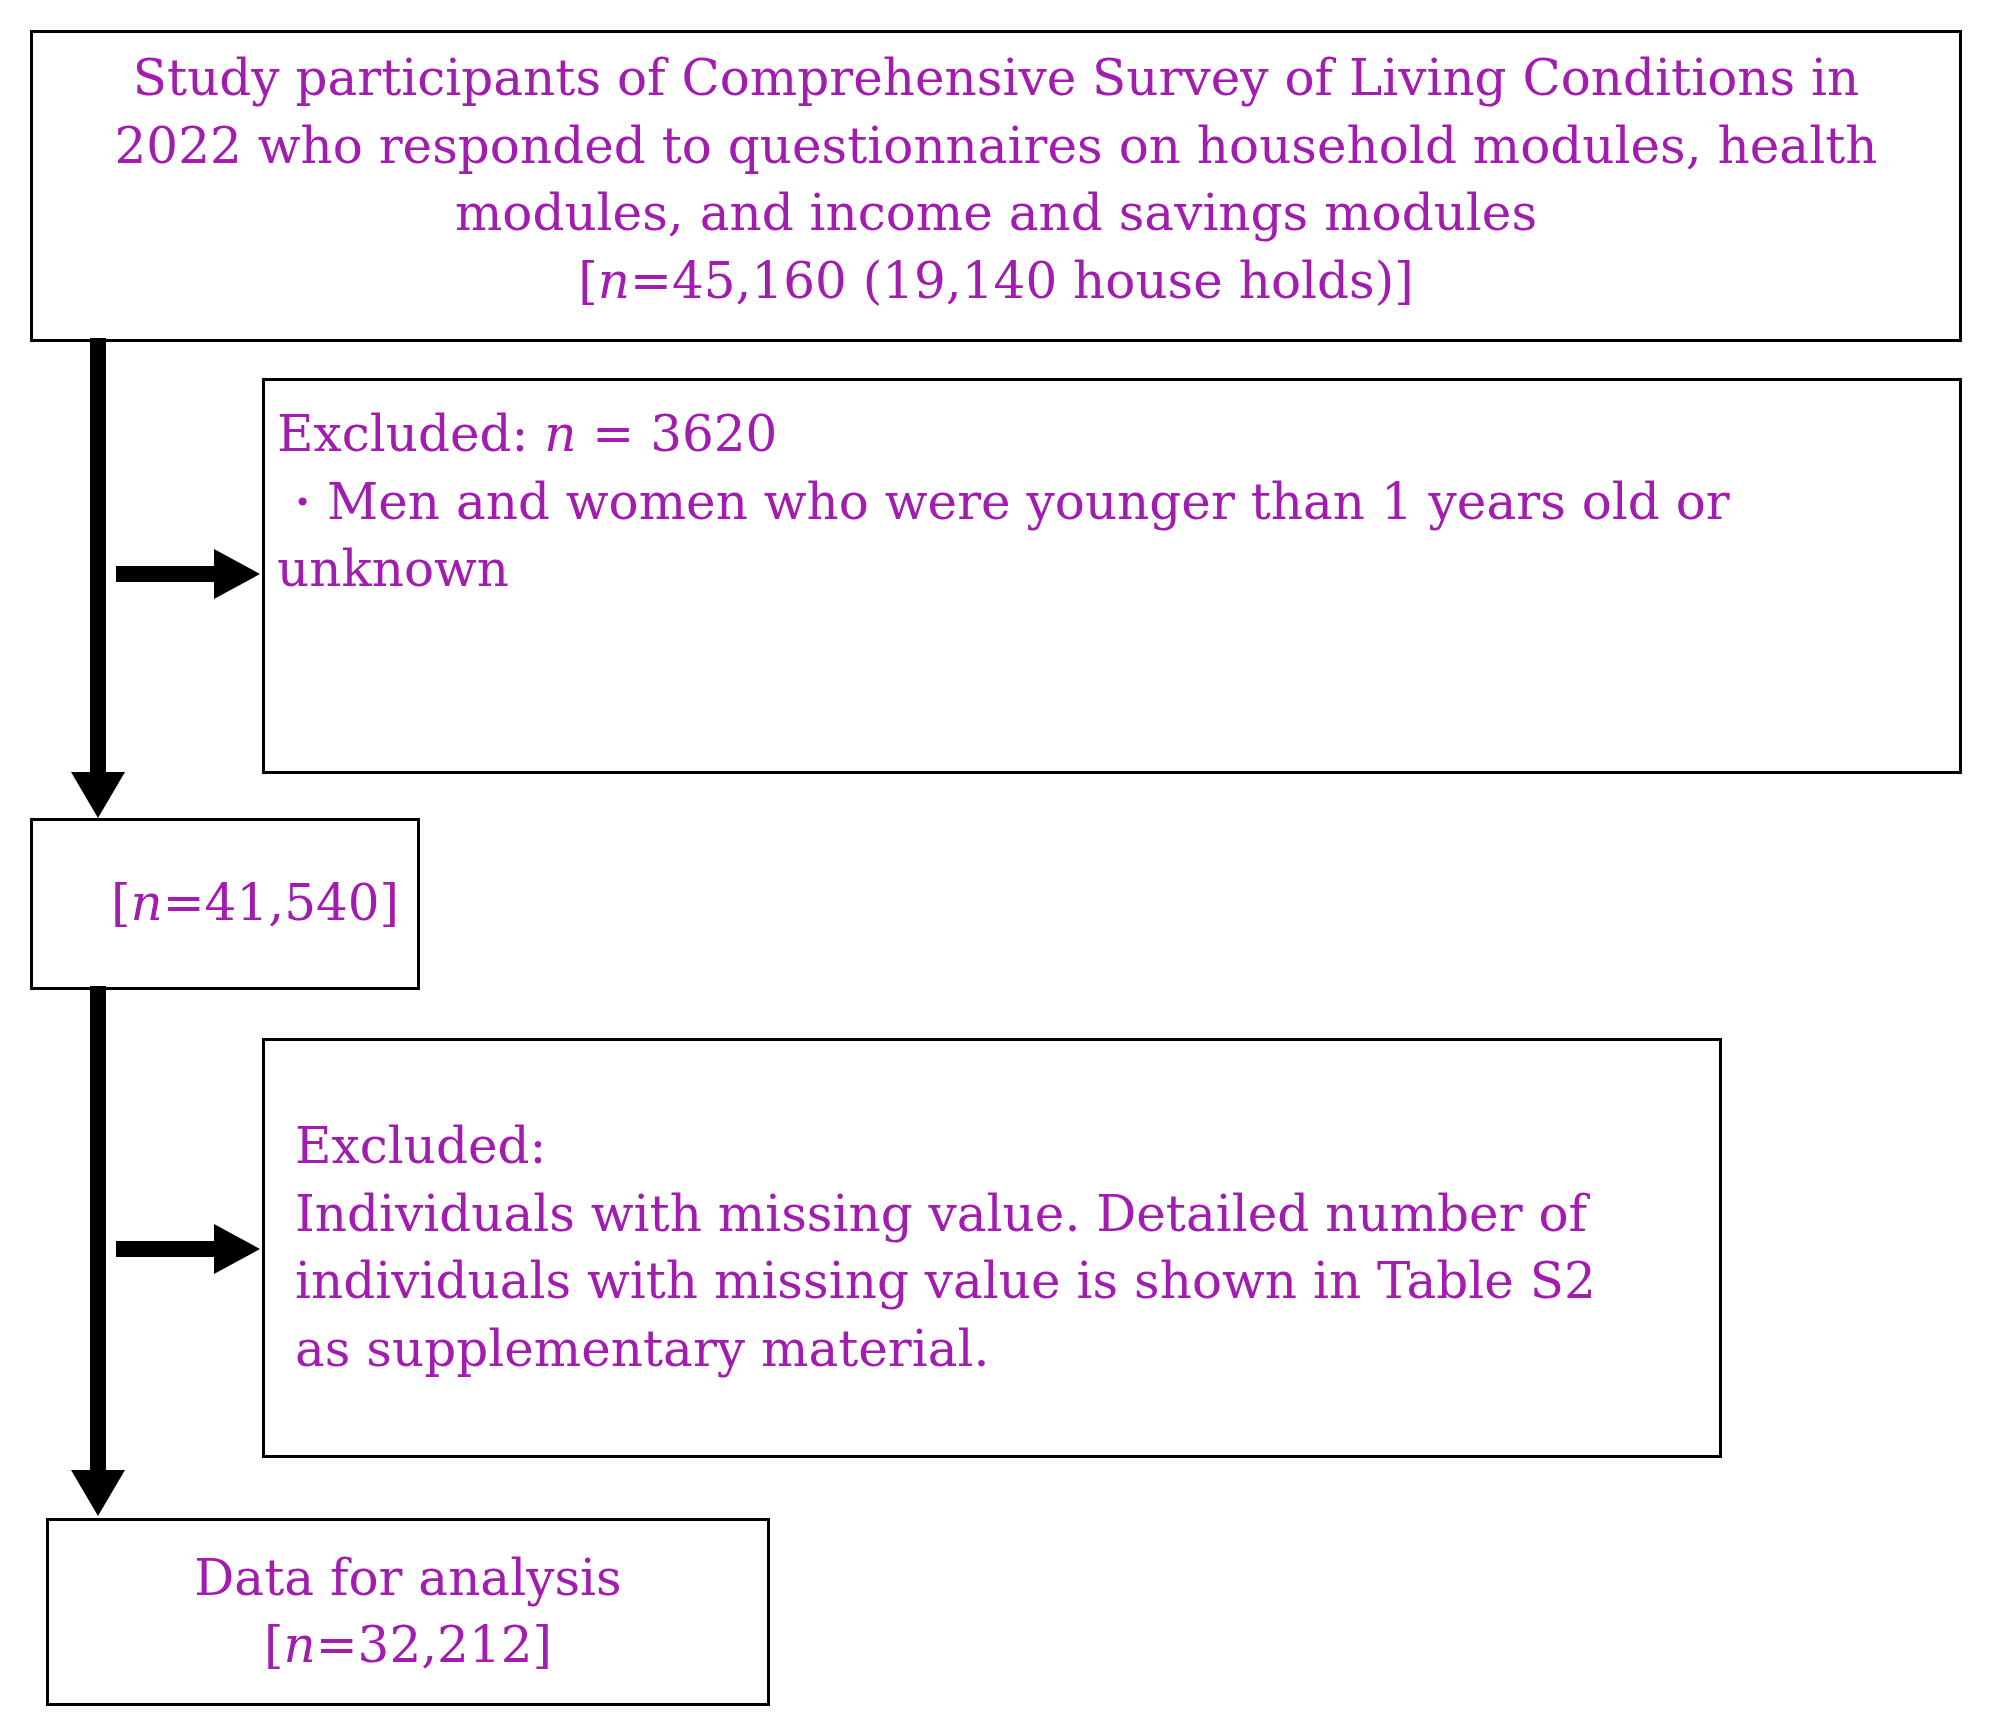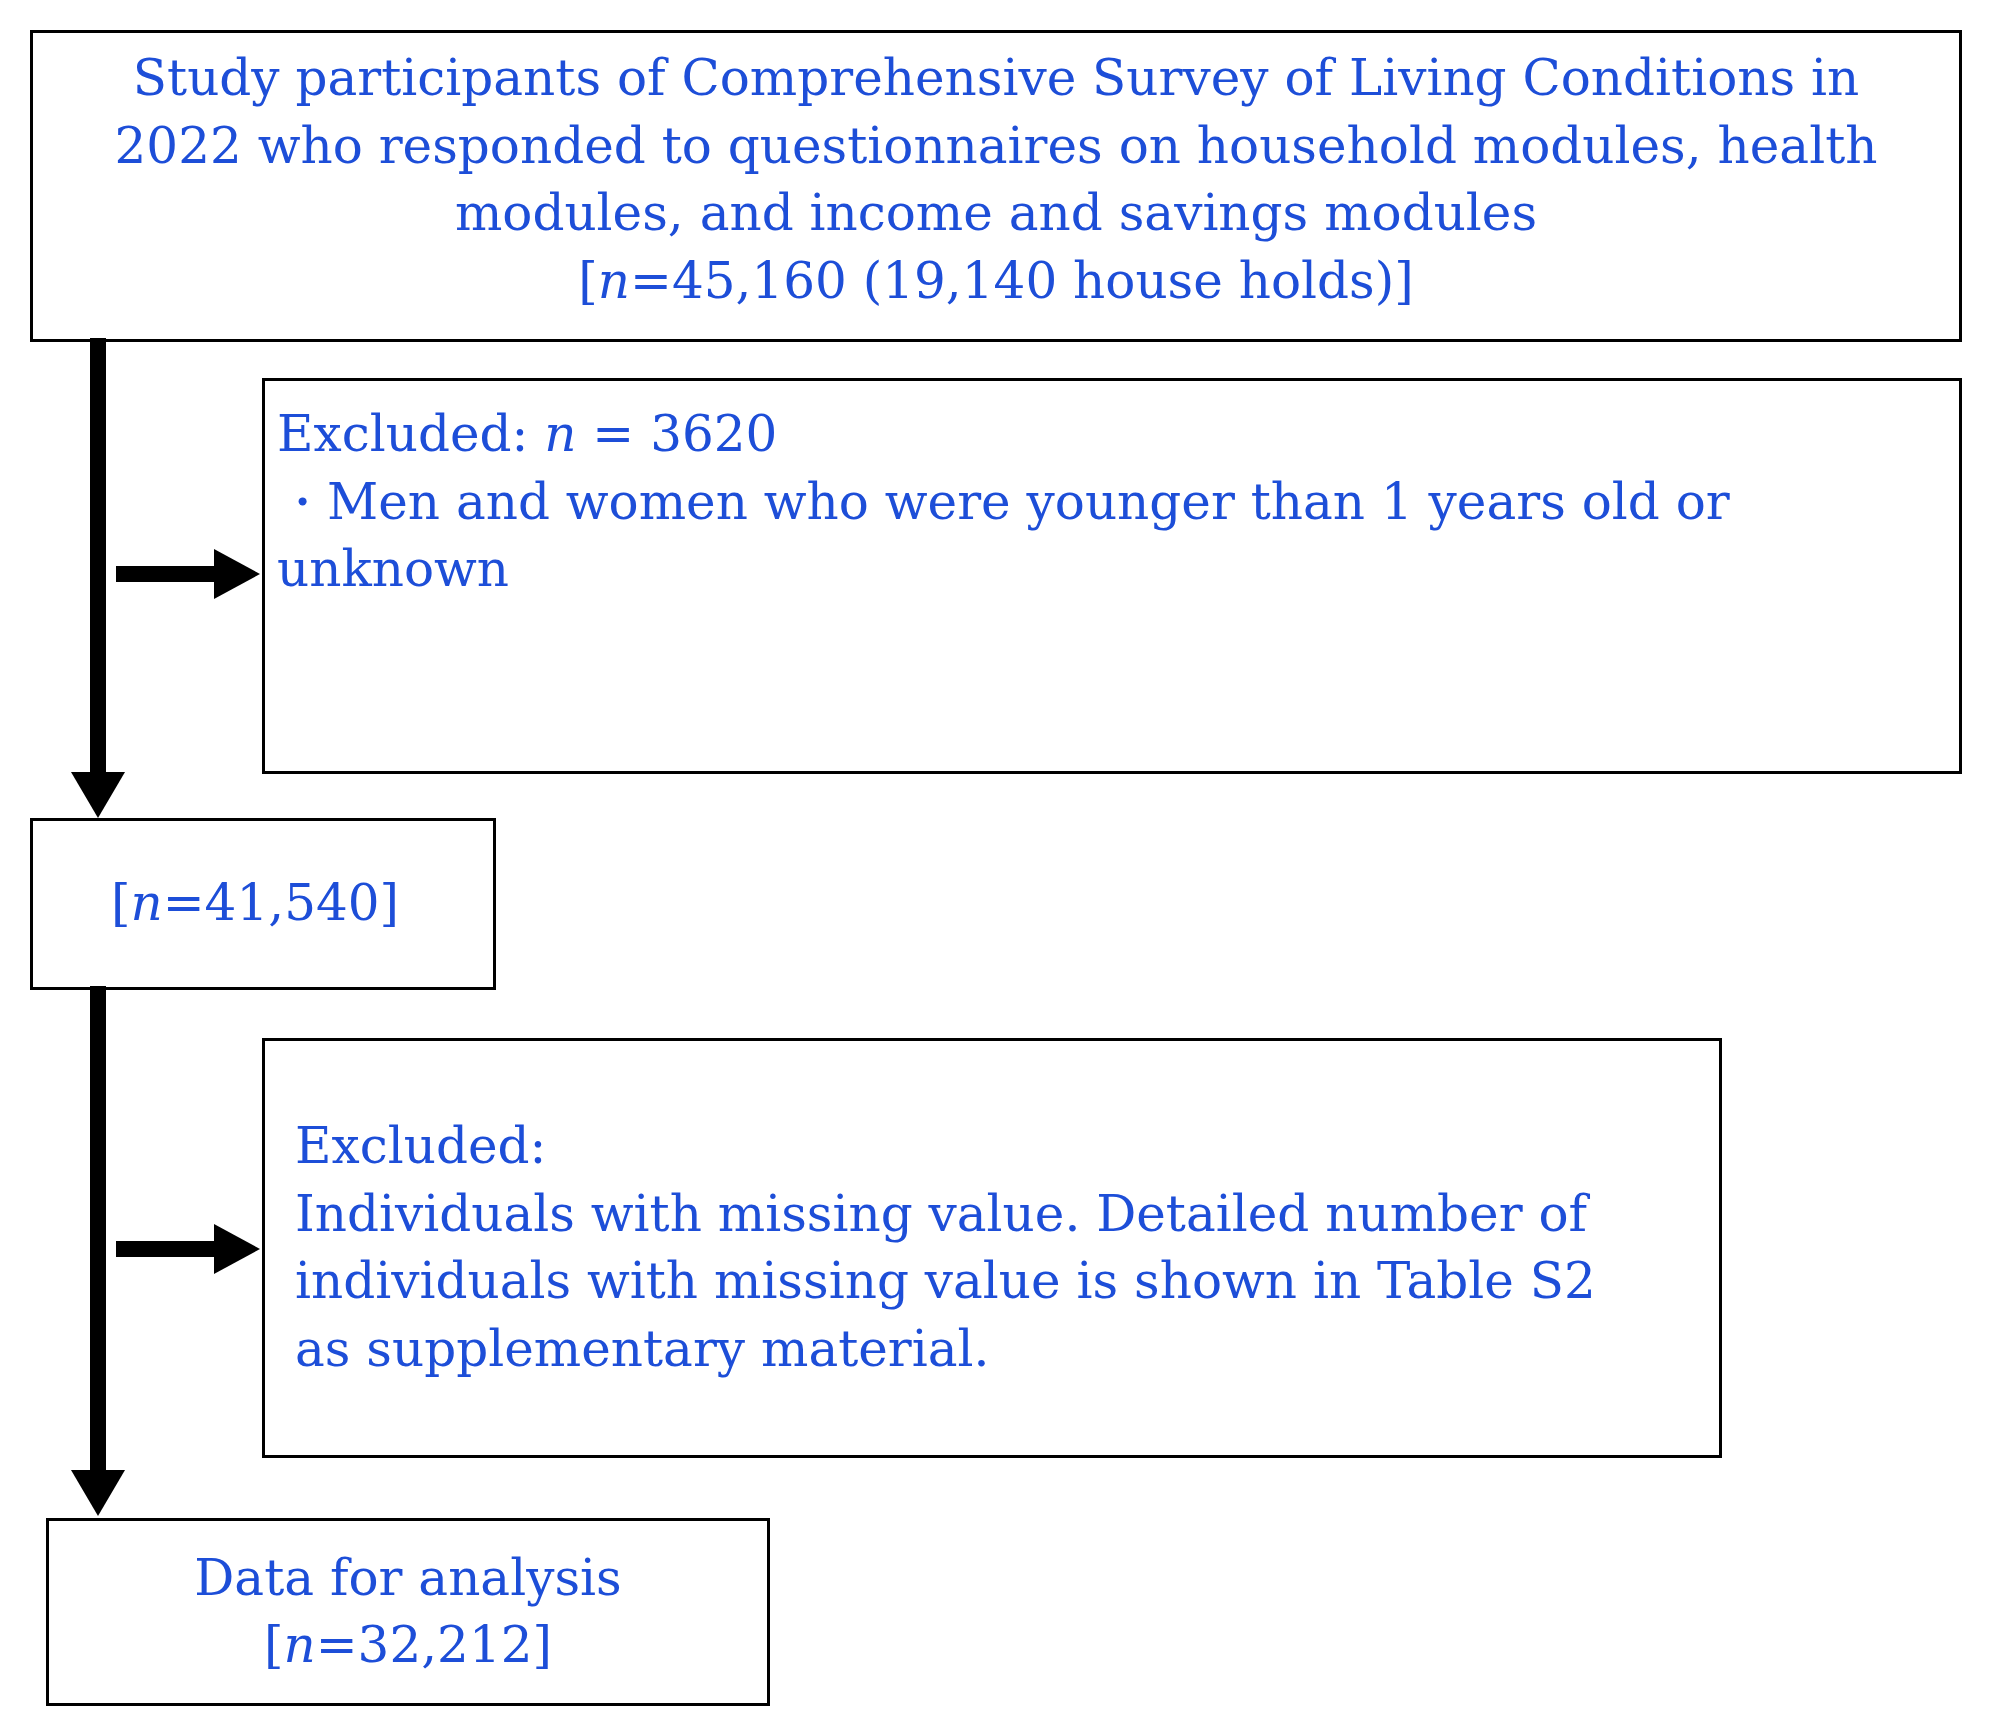--- a/index.html
+++ b/index.html
@@ -1,21 +1,21 @@
 <!DOCTYPE html>
 <html><head>
 <meta charset="utf-8">
 <style>
   html, body { margin: 0; padding: 0; background: #ffffff; }
   .canvas {
     position: relative;
     width: 1990px;
     height: 1731px;
     background: #ffffff;
-    color: #1d4ed8;
+    color: #a21caf;
     font-family: "DejaVu Serif", "Liberation Serif", serif;
     font-size: 50px;
     line-height: 1.35;
   }
   .box {
     position: absolute;
     border: 3px solid #000000;
     background: #ffffff;
     box-sizing: border-box;
   }
@@ -24,21 +24,21 @@
   .top-box {
     left: 30px; top: 30px; width: 1932px; height: 312px;
     text-align: center;
     padding: 12px 30px;
   }
   .excl-box-1 {
     left: 262px; top: 378px; width: 1700px; height: 396px;
     padding: 20px 12px;
   }
   .mid-box {
-    left: 30px; top: 818px; width: 466px; height: 172px;
+    left: 30px; top: 818px; width: 390px; height: 172px;
     display: flex; align-items: center;
     padding-left: 78px;
   }
   .excl-box-2 {
     left: 262px; top: 1038px; width: 1460px; height: 420px;
     padding: 20px 30px;
     display: flex; flex-direction: column; justify-content: center;
   }
   .bottom-box {
     left: 30px; top: 1518px; width: 724px; height: 188px;

